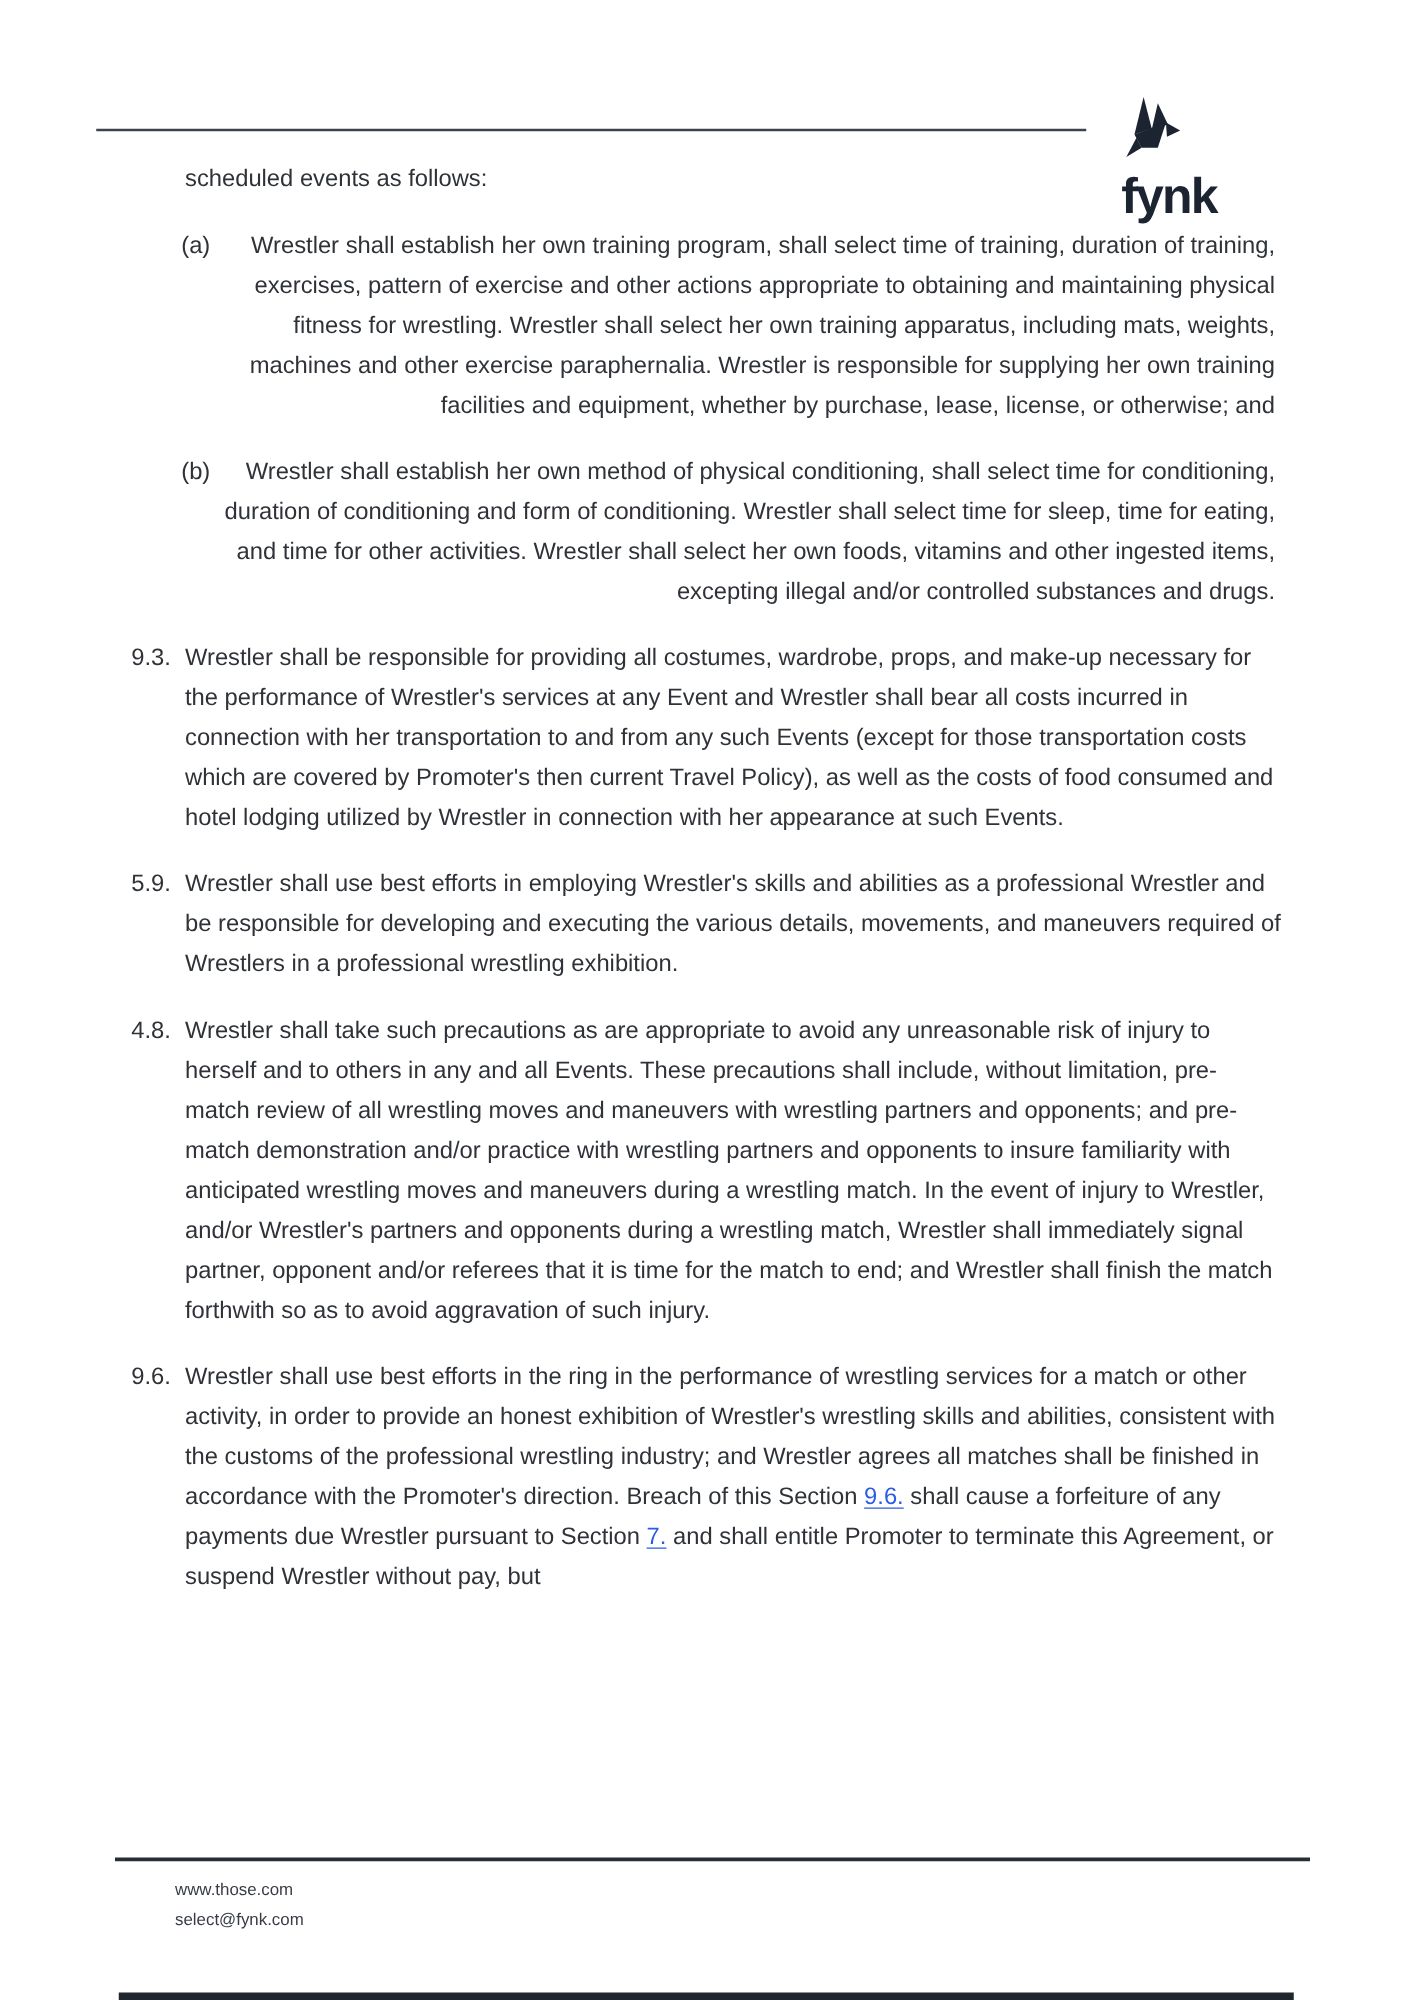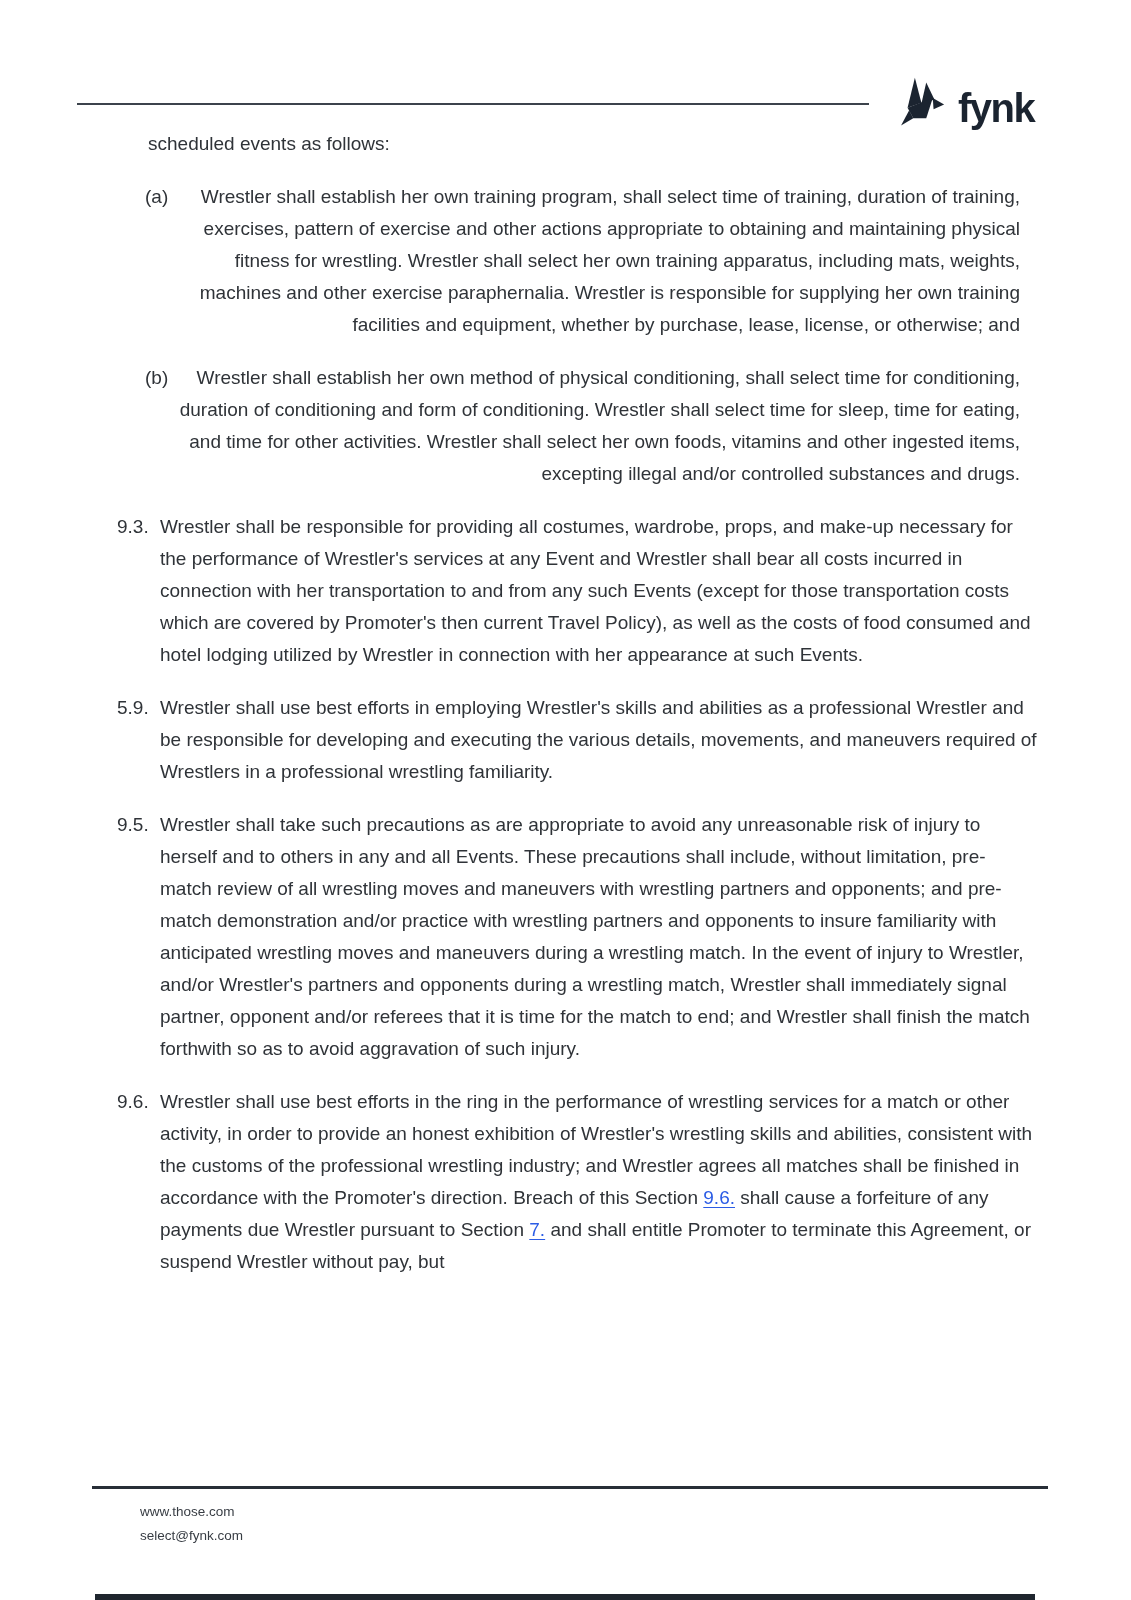--- a/index.html
+++ b/index.html
@@ -12,41 +12,41 @@
     color:#2f3338;
     overflow:hidden;
   }
   
   .header-rule{
     position:absolute;left:77px;top:103px;
     width:792px;height:2px;background:#3c434c;
   }
   .logo{
     position:absolute;left:897px;top:76px;
-    display:flex;align-items:flex-end;gap:9px;
+    display:flex;align-items:flex-start;gap:9px;flex-direction:column;
   }
   .logo svg{display:block;}
   .logo-text{
     font-size:40px;font-weight:800;letter-spacing:-1.5px;
     color:#1b2430;line-height:1;
   }
   
   .content{
     position:absolute;left:105px;top:128px;width:922px;
     font-size:19px;line-height:32px;
   }
   .para{margin:0 0 21px 0;}
   .intro{margin-left:43px;}
   .lettered{
     display:flex;margin-left:40px;
   }
   .lettered .label{flex:0 0 33px;}
   .lettered .ltext{flex:0 0 842px;max-width:842px;text-align:right;}
   .numbered{display:flex;}
-  .numbered .num{flex:0 0 43px;margin-left:12px;}
+  .numbered .num{flex:0 0 43px;}
   .numbered .ntext{flex:0 0 877px;max-width:877px;}
   .doc-link{
     color:#2b5ce5;text-decoration:underline;
     text-underline-offset:3px;cursor:pointer;
   }
   
   .footer-rule{
     position:absolute;left:92px;top:1486px;
     width:956px;height:3px;background:#272e37;
   }
@@ -92,25 +92,25 @@
       <span class="ltext">Wrestler shall establish her own method of physical conditioning, shall select time for conditioning, duration of conditioning and form of conditioning. Wrestler shall select time for sleep, time for eating, and time for other activities. Wrestler shall select her own foods, vitamins and other ingested items, excepting illegal and/or controlled substances and drugs.</span>
     </div>
 
     <div class="para numbered">
       <span class="num">9.3.</span>
       <span class="ntext">Wrestler shall be responsible for providing all costumes, wardrobe, props, and make-up necessary for the performance of Wrestler's services at any Event and Wrestler shall bear all costs incurred in connection with her transportation to and from any such Events (except for those transportation costs which are covered by Promoter's then current Travel Policy), as well as the costs of food consumed and hotel lodging utilized by Wrestler in connection with her appearance at such Events.</span>
     </div>
 
     <div class="para numbered">
       <span class="num">5.9.</span>
-      <span class="ntext">Wrestler shall use best efforts in employing Wrestler's skills and abilities as a professional Wrestler and be responsible for developing and executing the various details, movements, and maneuvers required of Wrestlers in a professional wrestling familiarity.</span>
+      <span class="ntext">Wrestler shall use best efforts in employing Wrestler's skills and abilities as a professional Wrestler and be responsible for developing and executing the various details, movements, and maneuvers required of Wrestlers in a professional wrestling exhibition.</span>
     </div>
 
     <div class="para numbered">
-      <span class="num">9.5.</span>
+      <span class="num">4.8.</span>
       <span class="ntext">Wrestler shall take such precautions as are appropriate to avoid any unreasonable risk of injury to herself and to others in any and all Events. These precautions shall include, without limitation, pre-match review of all wrestling moves and maneuvers with wrestling partners and opponents; and pre-match demonstration and/or practice with wrestling partners and opponents to insure familiarity with anticipated wrestling moves and maneuvers during a wrestling match. In the event of injury to Wrestler, and/or Wrestler's partners and opponents during a wrestling match, Wrestler shall immediately signal partner, opponent and/or referees that it is time for the match to end; and Wrestler shall finish the match forthwith so as to avoid aggravation of such injury.</span>
     </div>
 
     <div class="para numbered">
       <span class="num">9.6.</span>
       <span class="ntext"><span>Wrestler shall use best efforts in the ring in the performance of wrestling services for a match or other activity, in order to provide an honest exhibition of Wrestler's wrestling skills and abilities, consistent with the customs of the professional wrestling industry; and Wrestler agrees all matches shall be finished in accordance with the Promoter's direction. Breach of this Section </span><a class="doc-link">9.6.</a><span> shall cause a forfeiture of any payments due Wrestler pursuant to Section </span><a class="doc-link">7.</a><span> and shall entitle Promoter to terminate this Agreement, or suspend Wrestler without pay, but</span></span>
     </div>
 
   </div>
 

